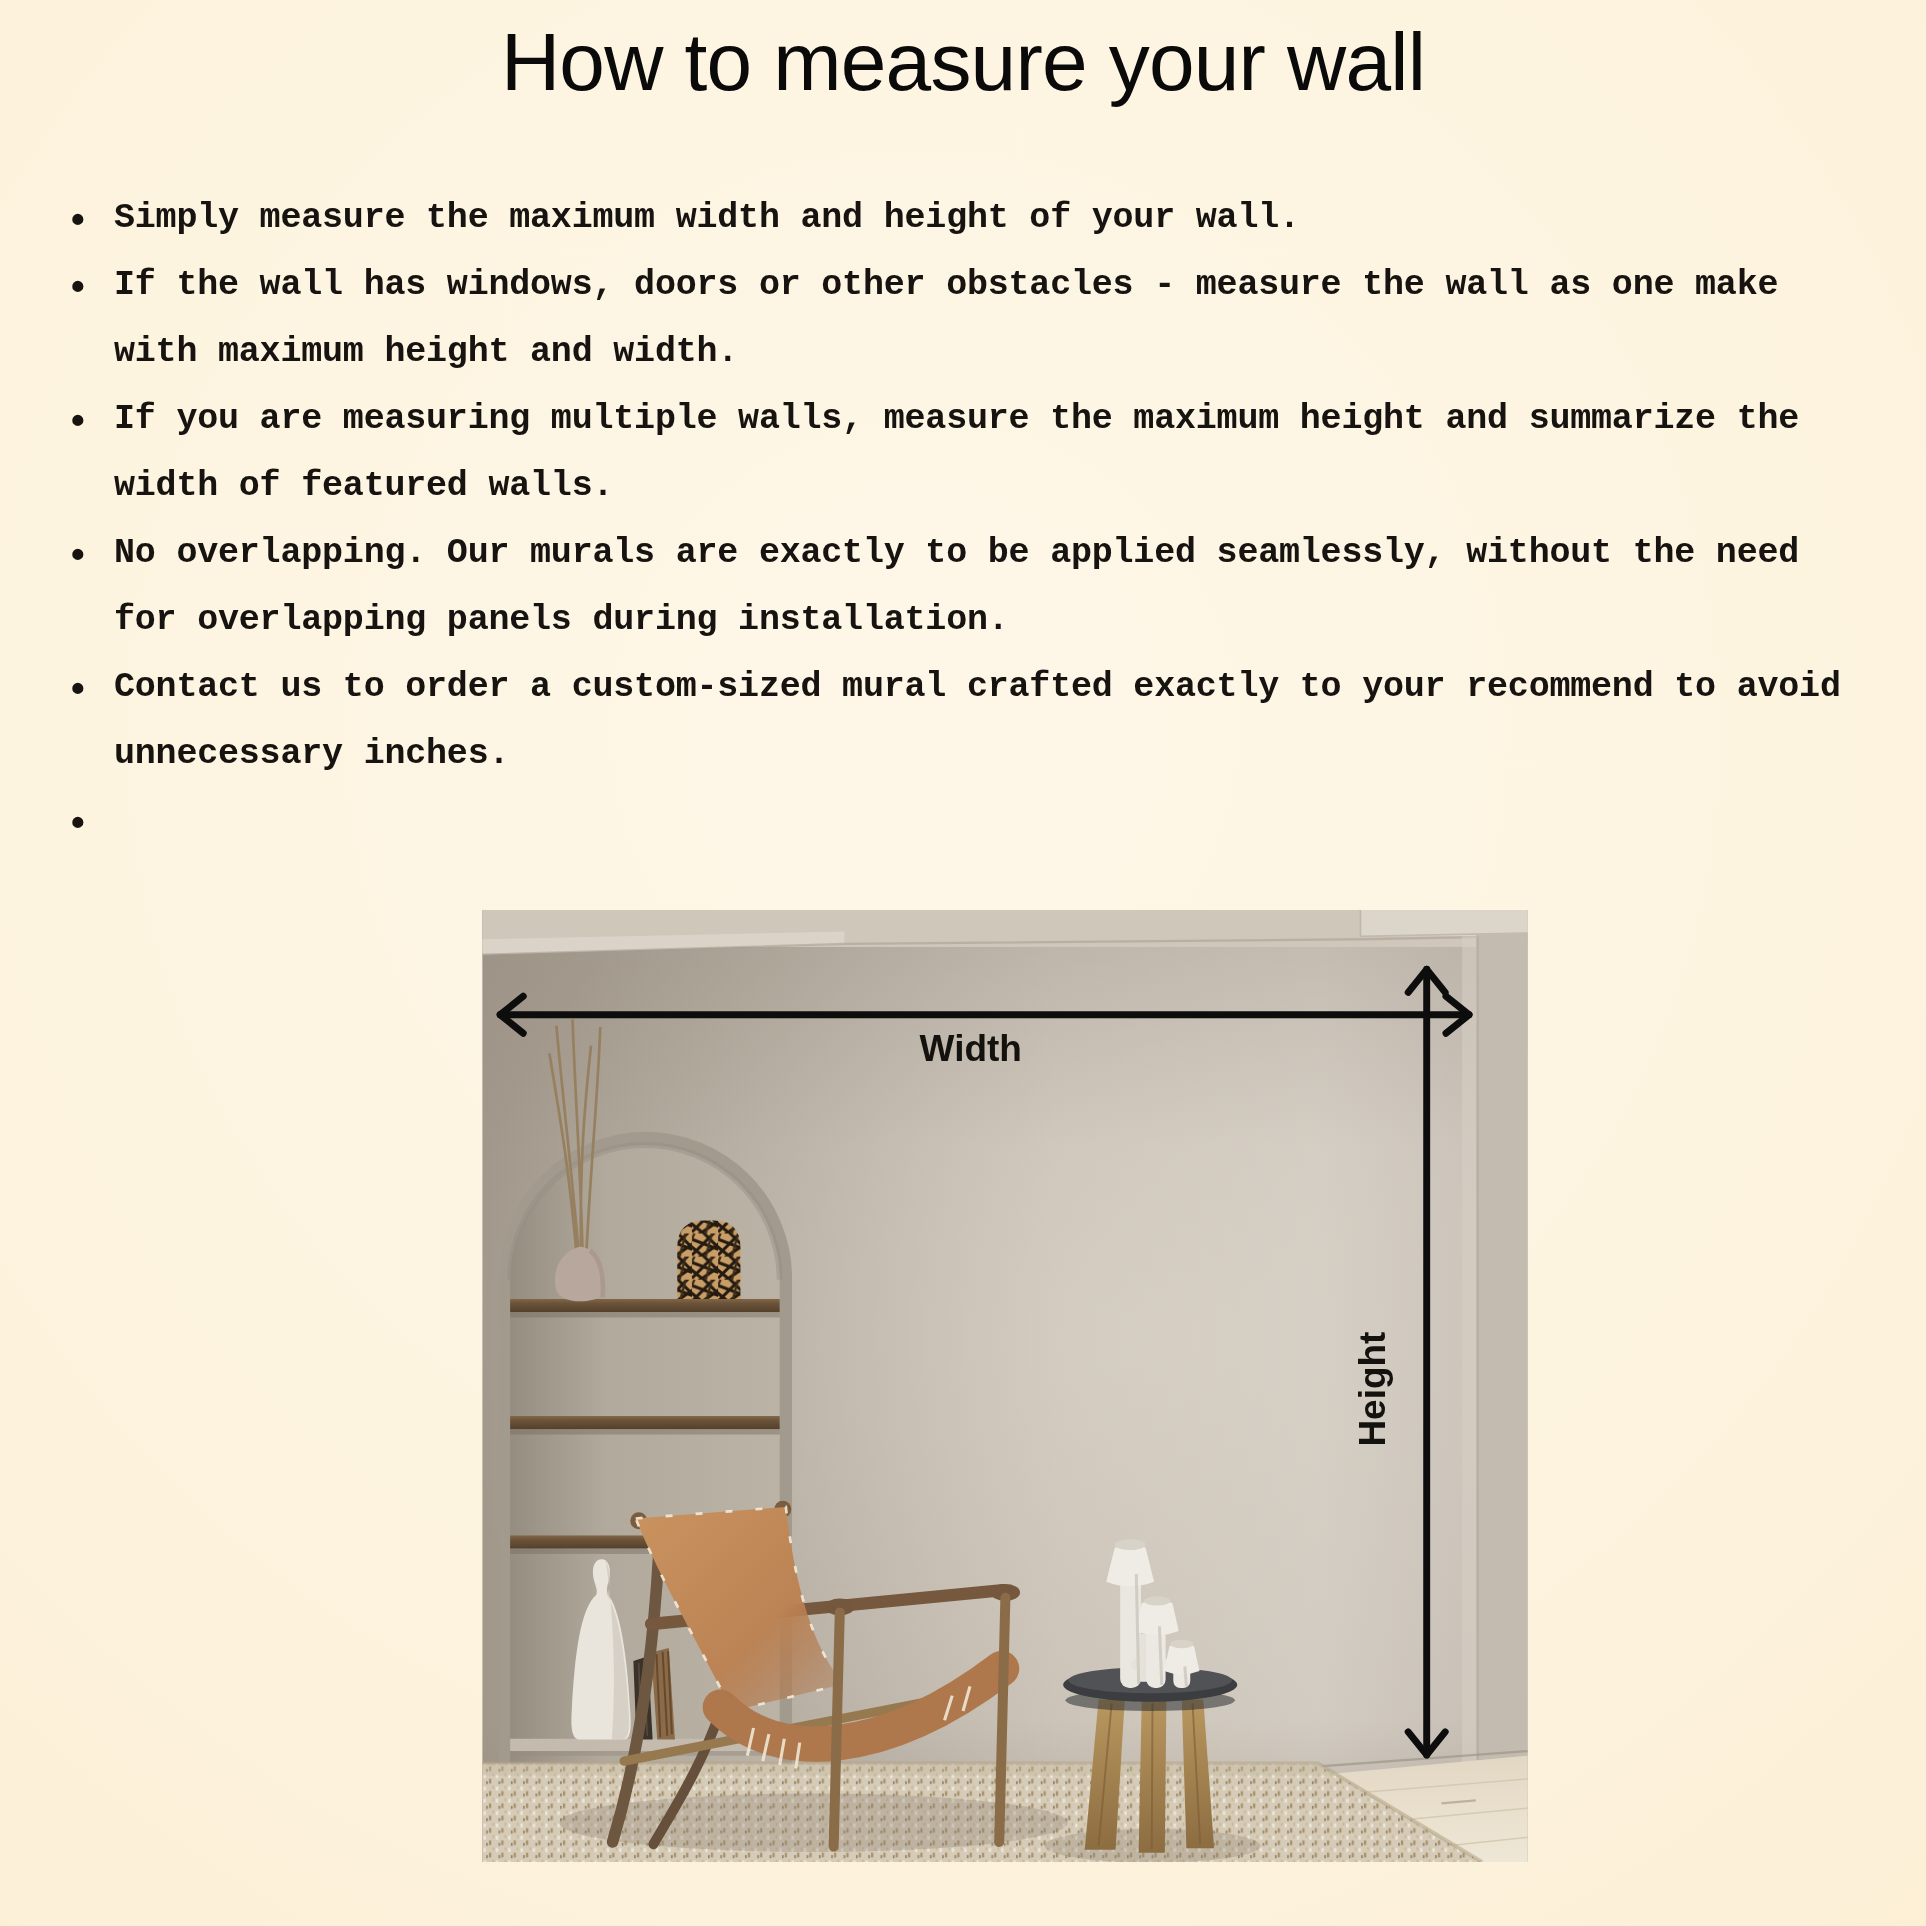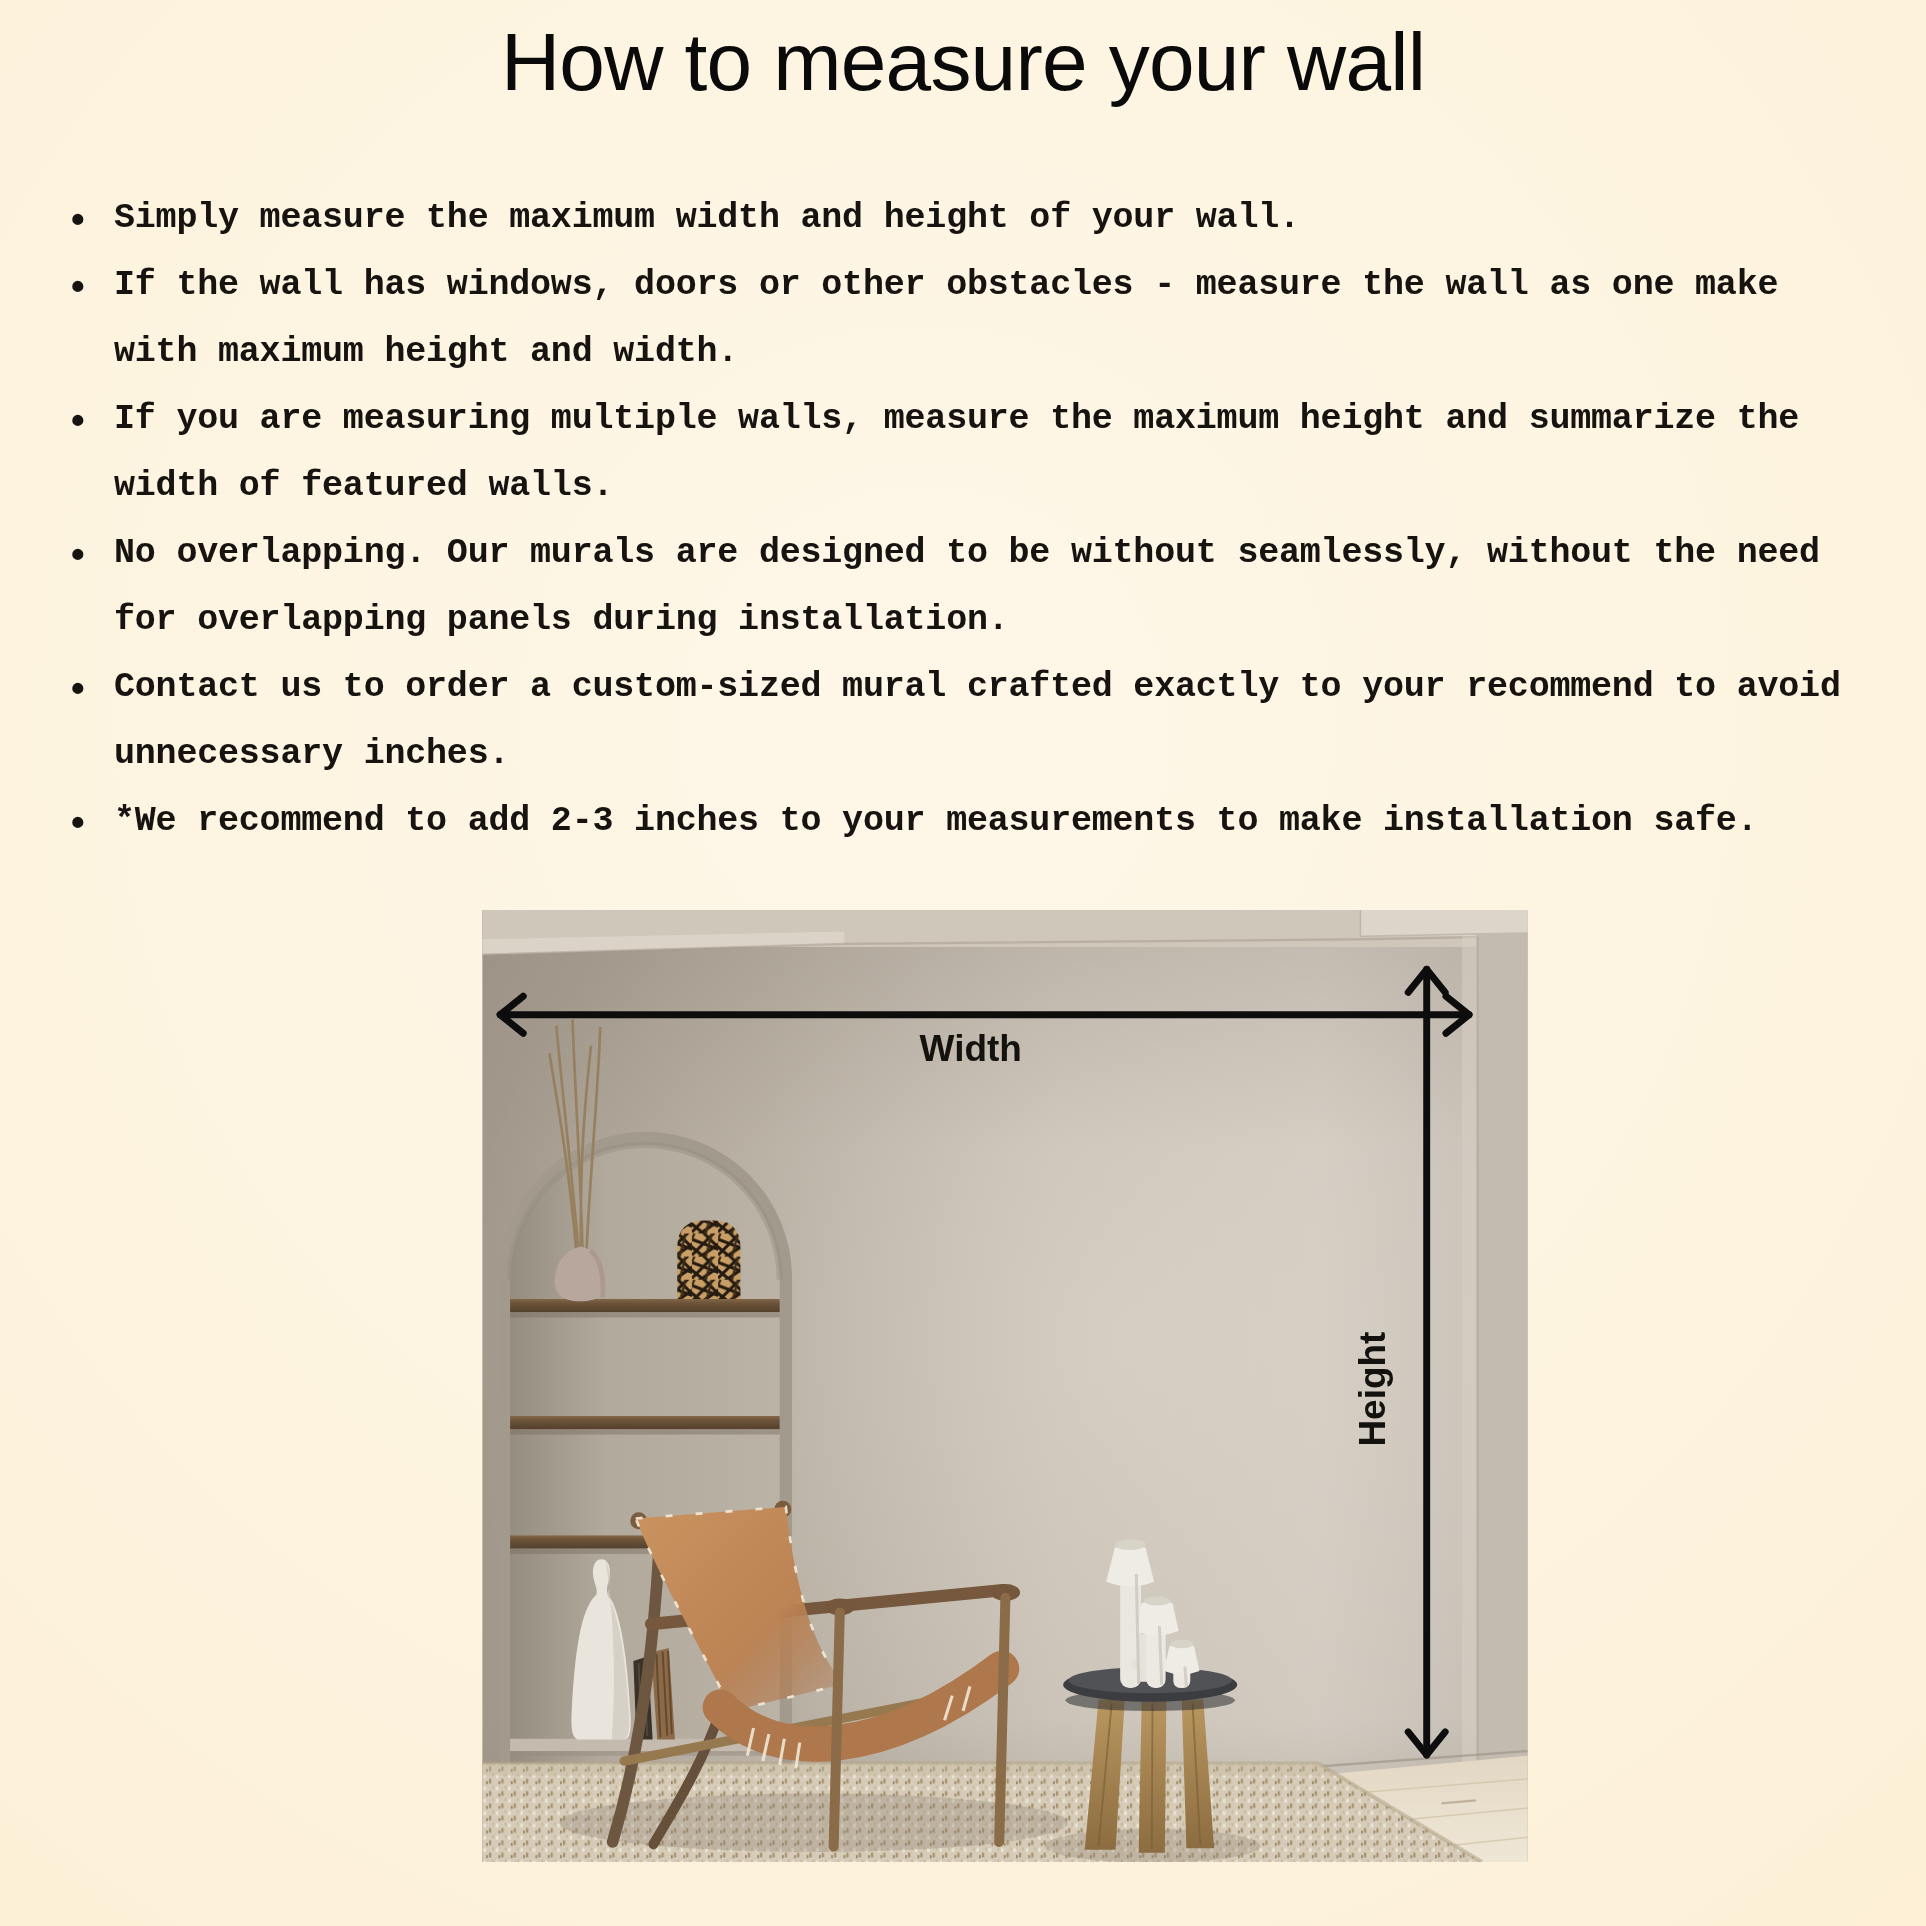--- a/index.html
+++ b/index.html
@@ -48,29 +48,28 @@
   <li>
     <span class="dot">•</span>
     <span class="txt">If the wall has windows, doors or other obstacles - measure the wall as one make with maximum height and width.</span>
   </li>
   <li>
     <span class="dot">•</span>
     <span class="txt">If you are measuring multiple walls, measure the maximum height and summarize the width of featured walls.</span>
   </li>
   <li>
     <span class="dot">•</span>
-    <span class="txt">No overlapping. Our murals are designed to be without seamlessly, without the need for overlapping panels during installation.</span>
+    <span class="txt">No overlapping. Our murals are exactly to be applied seamlessly, without the need for overlapping panels during installation.</span>
   </li>
   <li>
     <span class="dot">•</span>
     <span class="txt">Contact us to order a custom-sized mural crafted exactly to your recommend to avoid unnecessary inches.</span>
   </li>
   <li>
     <span class="dot">•</span>
-    <span class="txt">*We recommend to add 2-3 inches to your measurements to make installation safe.</span>
   </li>
 </ul>
 
 <figure class="diagram-figure">
 <svg width="1046" height="952" viewBox="0 0 1357 1236" xmlns="http://www.w3.org/2000/svg">
   <defs>
     <linearGradient id="wallGrad" x1="0" y1="0" x2="1" y2="0">
       <stop offset="0" stop-color="#a1978b"></stop>
       <stop offset="0.28" stop-color="#b2a99d"></stop>
       <stop offset="0.55" stop-color="#c6beb3"></stop>

